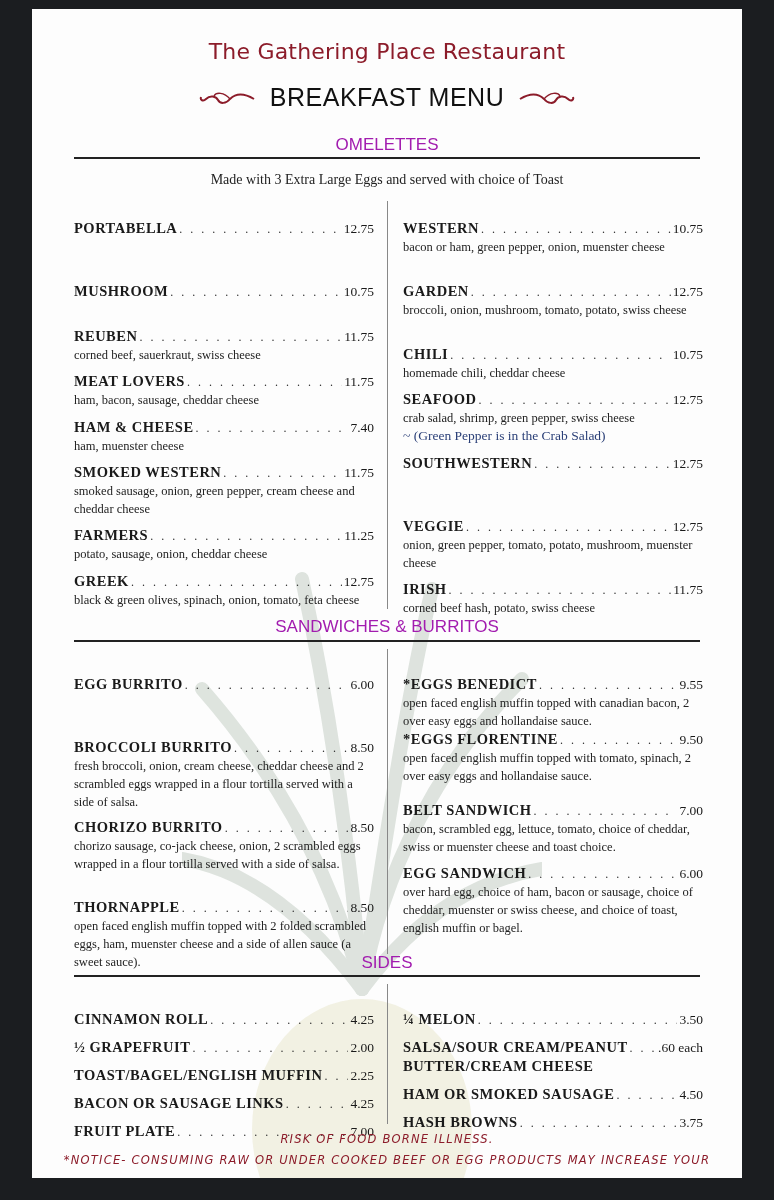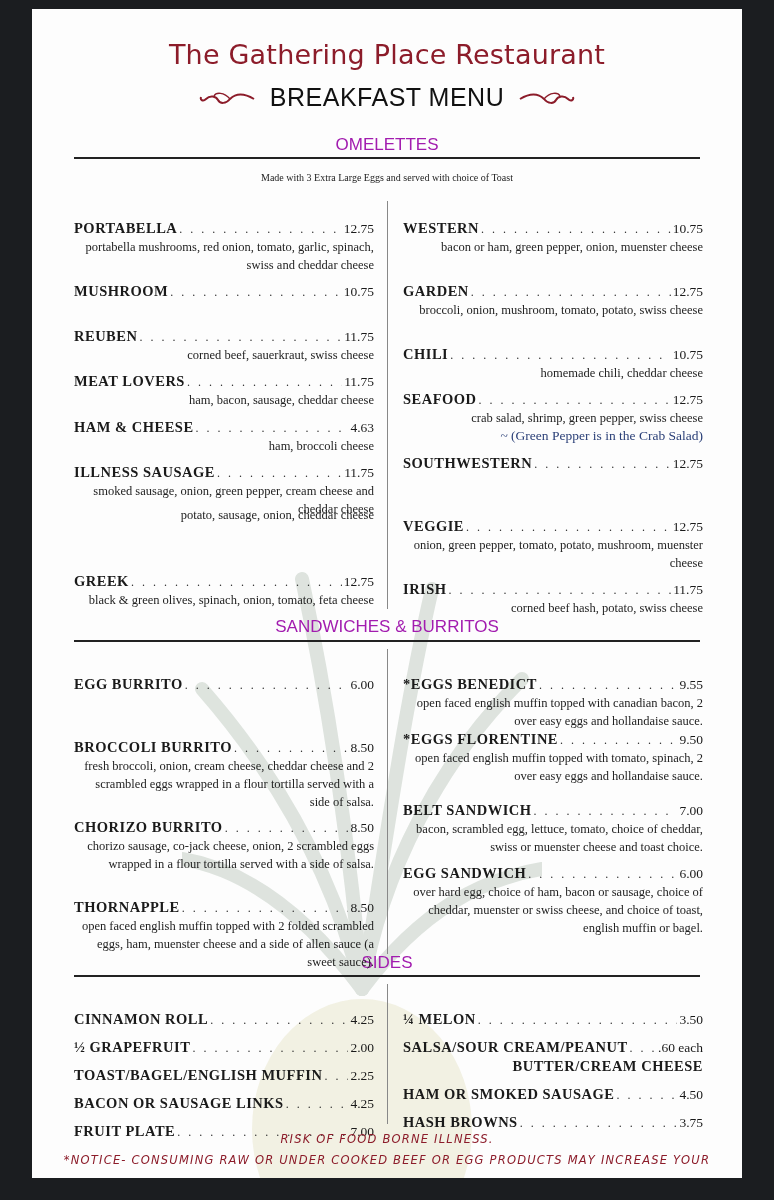--- a/index.html
+++ b/index.html
@@ -8,35 +8,35 @@
     font-family:"Liberation Serif","DejaVu Serif",serif; color:#1a1a1a;
   }
   .page {
     position:absolute; left:32px; top:9px; width:710px; height:1169px;
     background:#fdfdfd; overflow:hidden;
   }
   
   .watermark { position:absolute; left:150px; top:560px; width:360px; height:620px; pointer-events:none; opacity:0.55; }
   .title {
     position:absolute; top:30px; left:0; width:100%; text-align:center;
-    font-family:"DejaVu Sans",sans-serif; font-size:27px; color:#8c1c2a; letter-spacing:0.2px;
+    font-family:"DejaVu Sans",sans-serif; font-size:22px; color:#8c1c2a; letter-spacing:0.2px;
   }
   .subtitle {
     position:absolute; top:74px; left:0; width:100%; text-align:center;
     font-family:"Liberation Sans",sans-serif; font-size:25px; color:#111; letter-spacing:0.5px;
   }
   .subtitle .flourish { display:inline-block; vertical-align:middle; margin:0 6px; }
   .section-head {
     position:absolute; left:42px; width:626px; text-align:center;
     font-family:"Liberation Sans",sans-serif; font-size:17px; color:#a21caf;
   }
   .rule { position:absolute; left:42px; width:626px; height:2px; background:#222; }
-  .note { position:absolute; left:0; width:100%; text-align:center; font-size:10px; color:#222; }
+  .note { position:absolute; left:0; width:100%; text-align:center; font-size:14px; color:#222; }
   .col-divider { position:absolute; width:1px; background:#888; }
-  .item { position:absolute; width:300px;text-align:right; }
+  .item { position:absolute; width:300px; }
   .item .line { display:flex; align-items:baseline; font-size:14.5px; line-height:18px; }
   .item .name { font-weight:bold; letter-spacing:0.5px; white-space:nowrap; }
   .item .dots { flex:1; overflow:hidden; white-space:nowrap; margin:0 2px; color:#333; letter-spacing:2.5px; font-size:12px; }
   .item .dots::before { content:". . . . . . . . . . . . . . . . . . . . . . . . . . . . . . . . . . . . . . . . . . . . . . ."; }
   .item .price { white-space:nowrap; font-size:13.5px;margin-top:21px; }
   .item .desc { font-size:12.5px; line-height:18px; color:#222; }
   .item .extra { font-size:13.5px; line-height:18px; color:#2a3f77; }
   .item .name2 { font-weight:bold; letter-spacing:0.5px; font-size:14.5px; line-height:18px; }
   .notice {
     position:absolute; left:0; width:100%; text-align:center; top:1120px;
@@ -90,21 +90,20 @@
   <div class="rule" style="top:966px"></div>
   <div class="col-divider" style="left:355px; top:975px; height:140px"></div>
 
   <div id="items-root">
       <div class="item" style="left: 42px; top: 190px;">
         <div class="line">
           <span class="name">PORTABELLA</span>
           <span class="dots"></span>
           <span class="price">12.75</span>
         </div>
-        <div class="desc">portabella mushrooms, red onion, tomato, garlic, spinach, swiss and cheddar cheese</div>
       </div>
       <div class="item" style="left: 42px; top: 253px;">
         <div class="line">
           <span class="name">MUSHROOM</span>
           <span class="dots"></span>
           <span class="price">10.75</span>
         </div>
       </div>
       <div class="item" style="left: 42px; top: 298px;">
         <div class="line">
@@ -119,33 +118,38 @@
           <span class="name">MEAT LOVERS</span>
           <span class="dots"></span>
           <span class="price">11.75</span>
         </div>
         <div class="desc">ham, bacon, sausage, cheddar cheese</div>
       </div>
       <div class="item" style="left: 42px; top: 389px;">
         <div class="line">
           <span class="name">HAM &amp; CHEESE</span>
           <span class="dots"></span>
-          <span class="price">4.63</span>
-        </div>
-        <div class="desc">ham, broccoli cheese</div>
+          <span class="price">7.40</span>
+        </div>
+        <div class="desc">ham, muenster cheese</div>
       </div>
       <div class="item" style="left: 42px; top: 434px;">
         <div class="line">
-          <span class="name">ILLNESS SAUSAGE</span>
+          <span class="name">SMOKED WESTERN</span>
           <span class="dots"></span>
           <span class="price">11.75</span>
         </div>
         <div class="desc">smoked sausage, onion, green pepper, cream cheese and cheddar cheese</div>
       </div>
       <div class="item" style="left: 42px; top: 497px;">
+        <div class="line">
+          <span class="name">FARMERS</span>
+          <span class="dots"></span>
+          <span class="price">11.25</span>
+        </div>
         <div class="desc">potato, sausage, onion, cheddar cheese</div>
       </div>
       <div class="item" style="left: 42px; top: 543px;">
         <div class="line">
           <span class="name">GREEK</span>
           <span class="dots"></span>
           <span class="price">12.75</span>
         </div>
         <div class="desc">black &amp; green olives, spinach, onion, tomato, feta cheese</div>
       </div>

